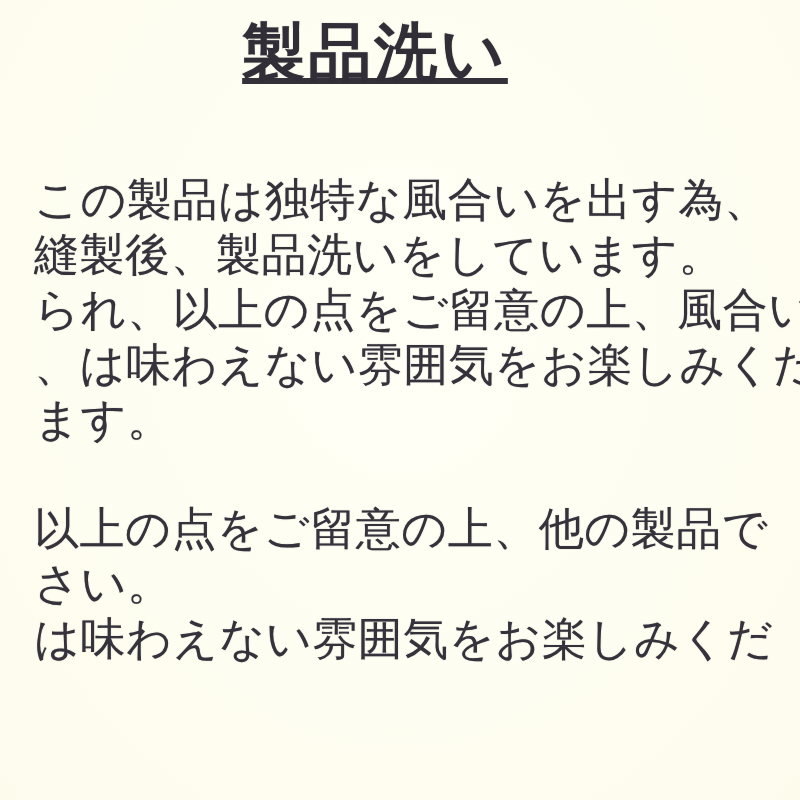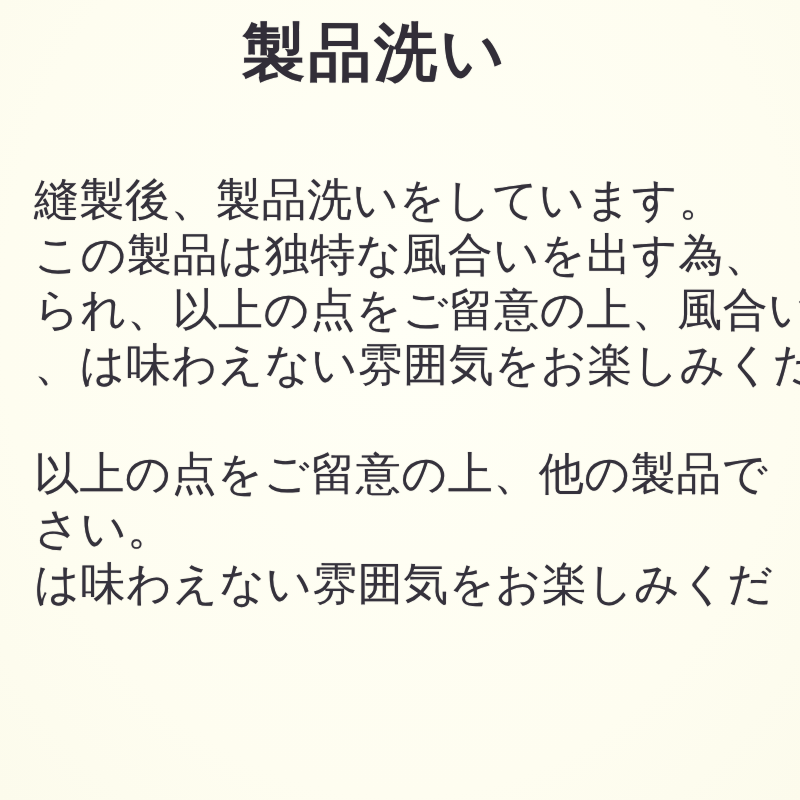--- a/index.html
+++ b/index.html
@@ -12,20 +12,21 @@
   body {
     background: #fffff4;
     font-family: "DejaVu Sans", sans-serif;
   }
   .sheet {
     position: relative;
     width: 800px;
     height: 800px;
     background: radial-gradient(ellipse at 50% 40%, #fffff6 0%, #fefdf0 70%, #fcfbec 100%);
     color: #34313a;
+    text-decoration: underline;
   }
   .notice-title {
     position: relative;
     left: -25px;
     margin: 0;
     padding-top: 10px;
     width: 800px;
     text-align: center;
     font-size: 63px;
     font-weight: 600;
@@ -57,24 +58,25 @@
 </head>
 <body>
 
 <div class="sheet">
 
   <h1 class="notice-title">製品洗い</h1>
 
   <div class="notice-body">
 
     <div class="paragraph">
+      <div class="text-line">この製品は独特な風合いを出す為、</div>
       <div class="text-line">縫製後、製品洗いをしています。</div>
-      <div class="text-line">この製品は独特な風合いを出す為、</div>
       <div class="text-line">られ、以上の点をご留意の上、風合い</div>
       <div class="text-line">、は味わえない雰囲気をお楽しみくだ</div>
+      <div class="text-line">ます。</div>
     </div>
 
     <div class="paragraph">
       <div class="text-line">以上の点をご留意の上、他の製品で</div>
       <div class="text-line">さい。</div>
       <div class="text-line">は味わえない雰囲気をお楽しみくだ</div>
     </div>
 
   </div>
 </div>

